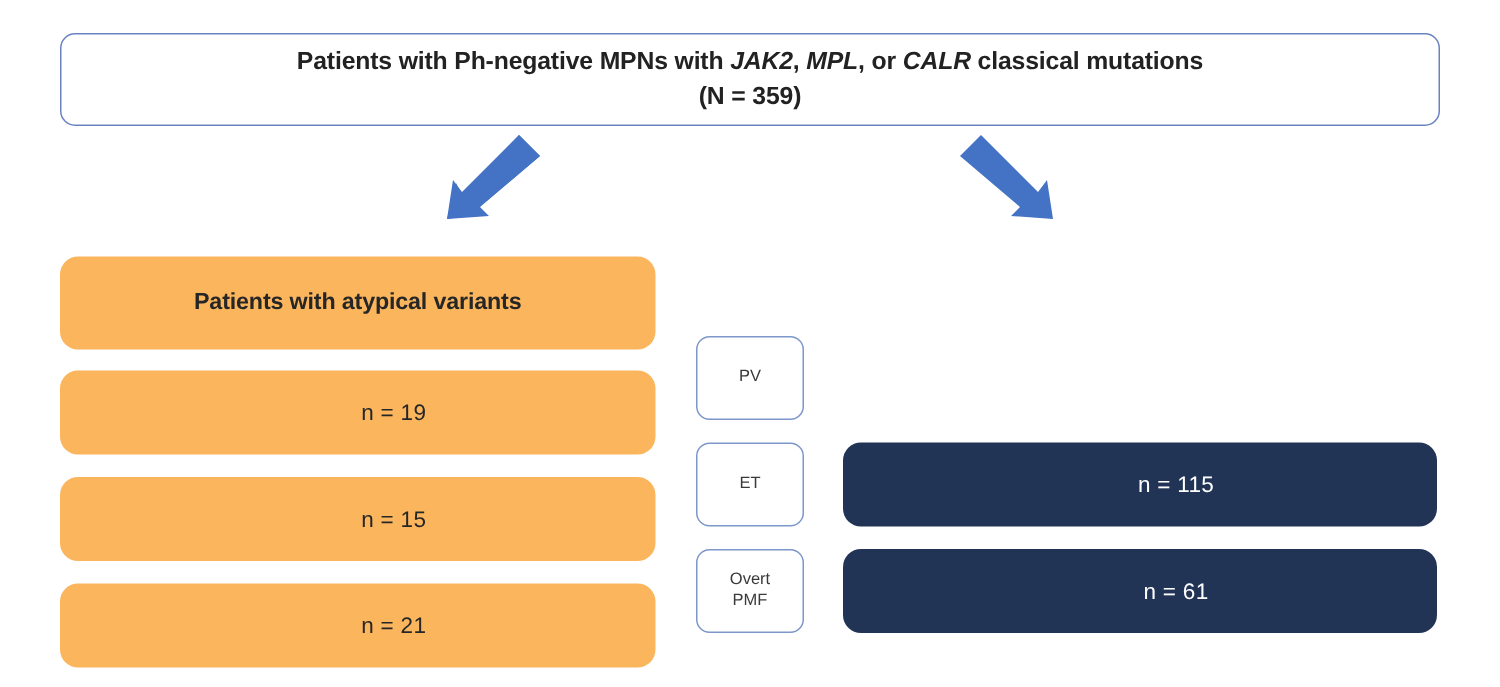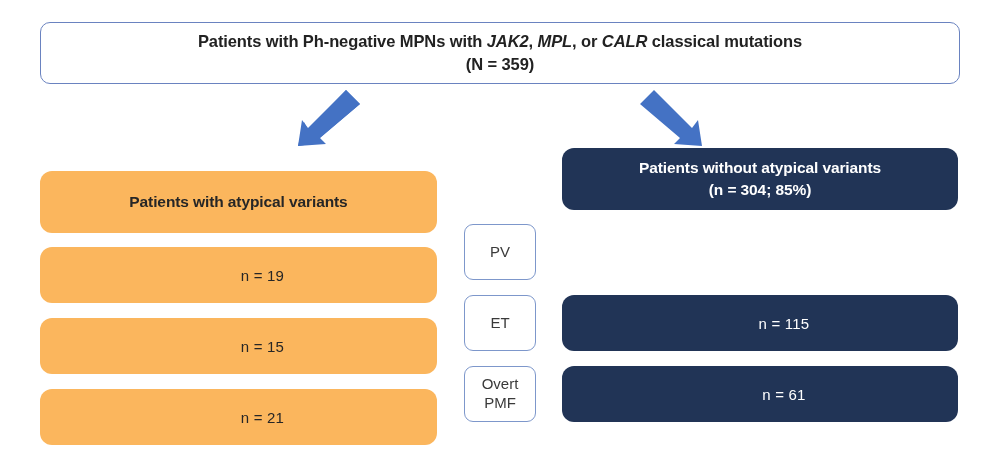--- a/index.html
+++ b/index.html
@@ -108,21 +108,21 @@
   .value-text {
     font-size: 15px;
     font-weight: normal;
     letter-spacing: 0.2px;
   }
 
   .mid-box {
     height: 56px;
   }
   .mid-text {
-    font-size: 15px;
+    font-size: 11px;
     font-weight: normal;
     line-height: 1.25;
   }
 
   
   .row-title { top: 148px; }
   .row-0     { top: 224px; }
   .row-1     { top: 295px; }
   .row-2     { top: 366px; }
 </style>
@@ -171,24 +171,20 @@
 
   <div class="col-mid row-1 box box-white mid-box">
     <div class="mid-text">ET</div>
   </div>
 
   <div class="col-mid row-2 box box-white mid-box">
     <div class="mid-text">Overt</div>
     <div class="mid-text">PMF</div>
   </div>
 
-  <div class="col-right row-title box box-navy title-box">
-    <div class="title-text">Patients without atypical variants</div>
-    <div class="title-text">(n = 304; 85%)</div>
-  </div>
 
 
   <div class="col-right row-1 box box-navy value-box">
     <div class="value-text">n = 115</div>
   </div>
 
   <div class="col-right row-2 box box-navy value-box">
     <div class="value-text">n = 61</div>
   </div>
 

